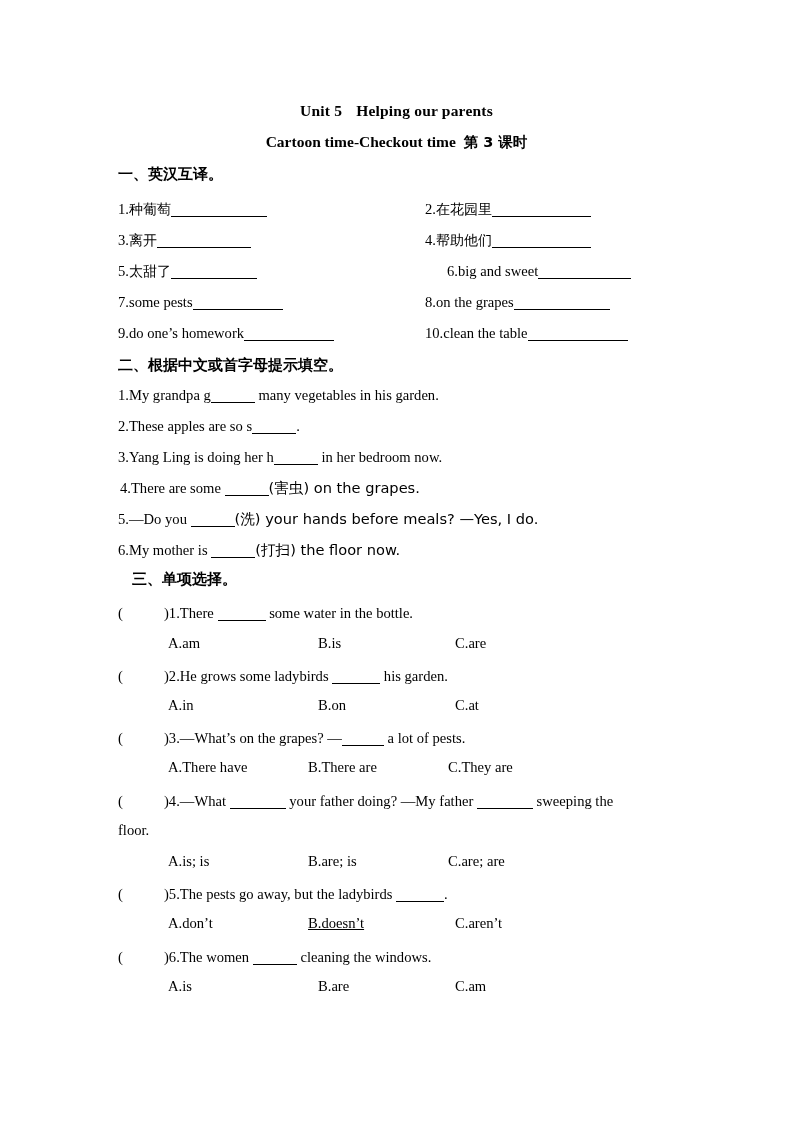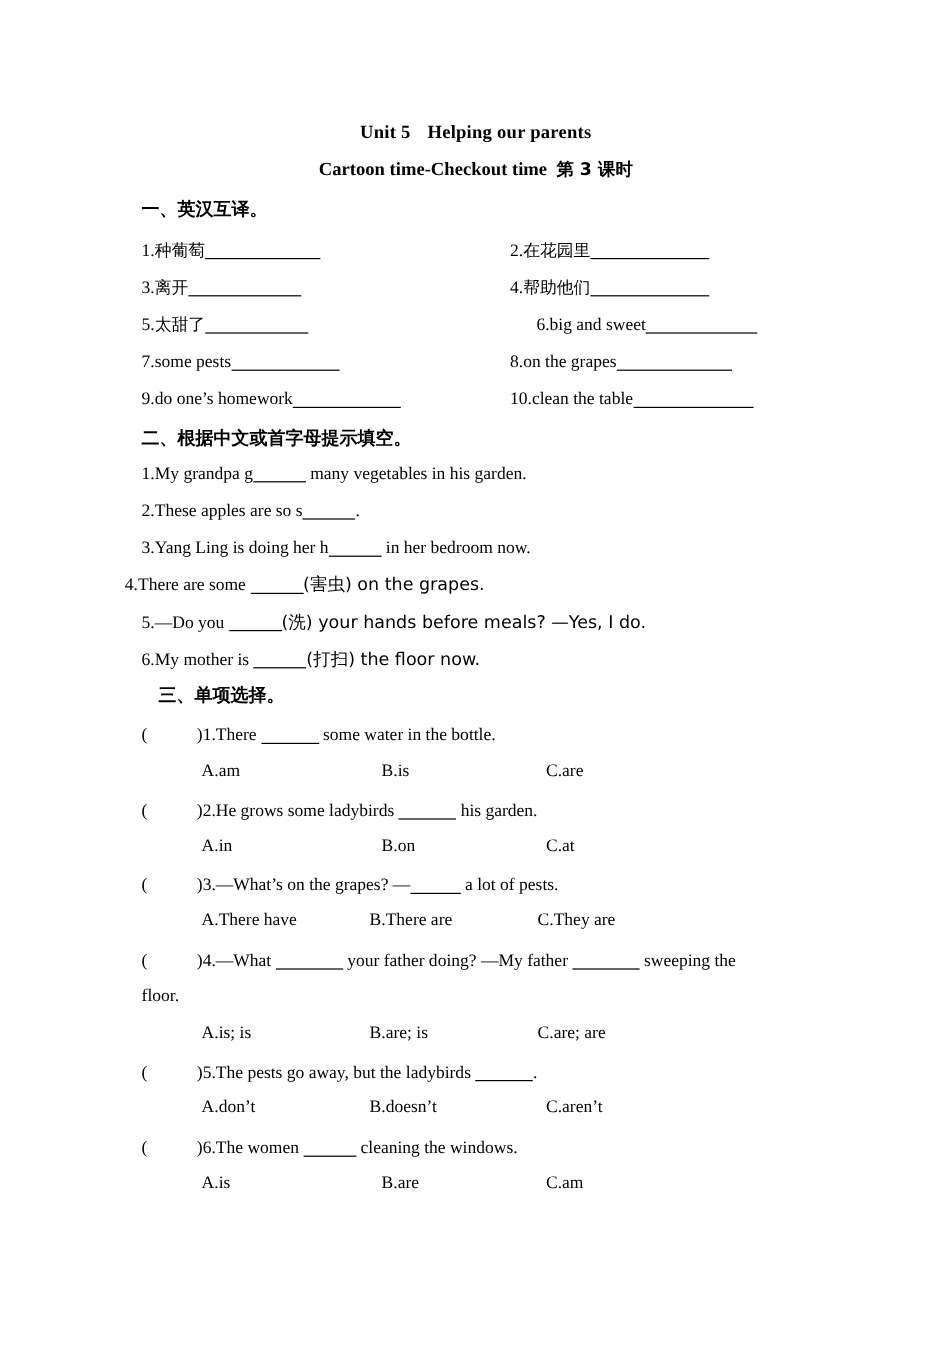--- a/index.html
+++ b/index.html
@@ -131,21 +131,21 @@
 
   <div class="row" style="left:118px; top:385px;">
     <span>1.</span><span>My grandpa g</span><span class="blank" style="width:44px;"></span><span> many vegetables in his garden.</span>
   </div>
   <div class="row" style="left:118px; top:416px;">
     <span>2.</span><span>These apples are so s</span><span class="blank" style="width:44px;"></span><span>.</span>
   </div>
   <div class="row" style="left:118px; top:447px;">
     <span>3.</span><span>Yang Ling is doing her h</span><span class="blank" style="width:44px;"></span><span> in her bedroom now.</span>
   </div>
-  <div class="row" style="left:104px; top:478px;text-align:right;">
+  <div class="row" style="left:120px; top:478px;text-align:right;">
     <span>4.</span><span>There are some </span><span class="blank" style="width:44px;"></span><span class="cn" style="font-size:14.6px;">(害虫) on the grapes.</span>
   </div>
   <div class="row" style="left:118px; top:509px;">
     <span>5.</span><span>—Do you </span><span class="blank" style="width:44px;"></span><span class="cn" style="font-size:14.6px;">(洗) your hands before meals?  —Yes, I do.</span>
   </div>
   <div class="row" style="left:118px; top:540px;">
     <span>6.</span><span>My mother  is </span><span class="blank" style="width:44px;"></span><span class="cn" style="font-size:14.6px;">(打扫) the floor now.</span>
   </div>
 
   <div class="section-head" style="top:570px;margin-left:14px;">三、单项选择。</div>
@@ -185,21 +185,21 @@
     <span class="opt" style="left:168px;">A.is; is</span>
     <span class="opt" style="left:308px;">B.are; is</span>
     <span class="opt" style="left:448px;">C.are; are</span>
   </div>
 
   <div class="row" style="left:118px; top:884px;">
     <span class="paren">(</span><span>)5.</span><span>The pests go away, but the ladybirds </span><span class="blank" style="width:48px;"></span><span>.</span>
   </div>
   <div class="optrow" style="left:0; top:915px; width:793px;">
     <span class="opt" style="left:168px;">A.don’t</span>
-    <span class="opt" style="left:308px;">B.doesn’t</span>
+    <span class="opt" style="left:308px;text-decoration:underline;">B.doesn’t</span>
     <span class="opt" style="left:455px;">C.aren’t</span>
   </div>
 
   <div class="row" style="left:118px; top:947px;">
     <span class="paren">(</span><span>)6.</span><span>The women </span><span class="blank" style="width:44px;"></span><span> cleaning the windows.</span>
   </div>
   <div class="optrow" style="left:0; top:978px; width:793px;">
     <span class="opt" style="left:168px;text-align:right;">A.is</span>
     <span class="opt" style="left:318px;">B.are</span>
     <span class="opt" style="left:455px;">C.am</span>

